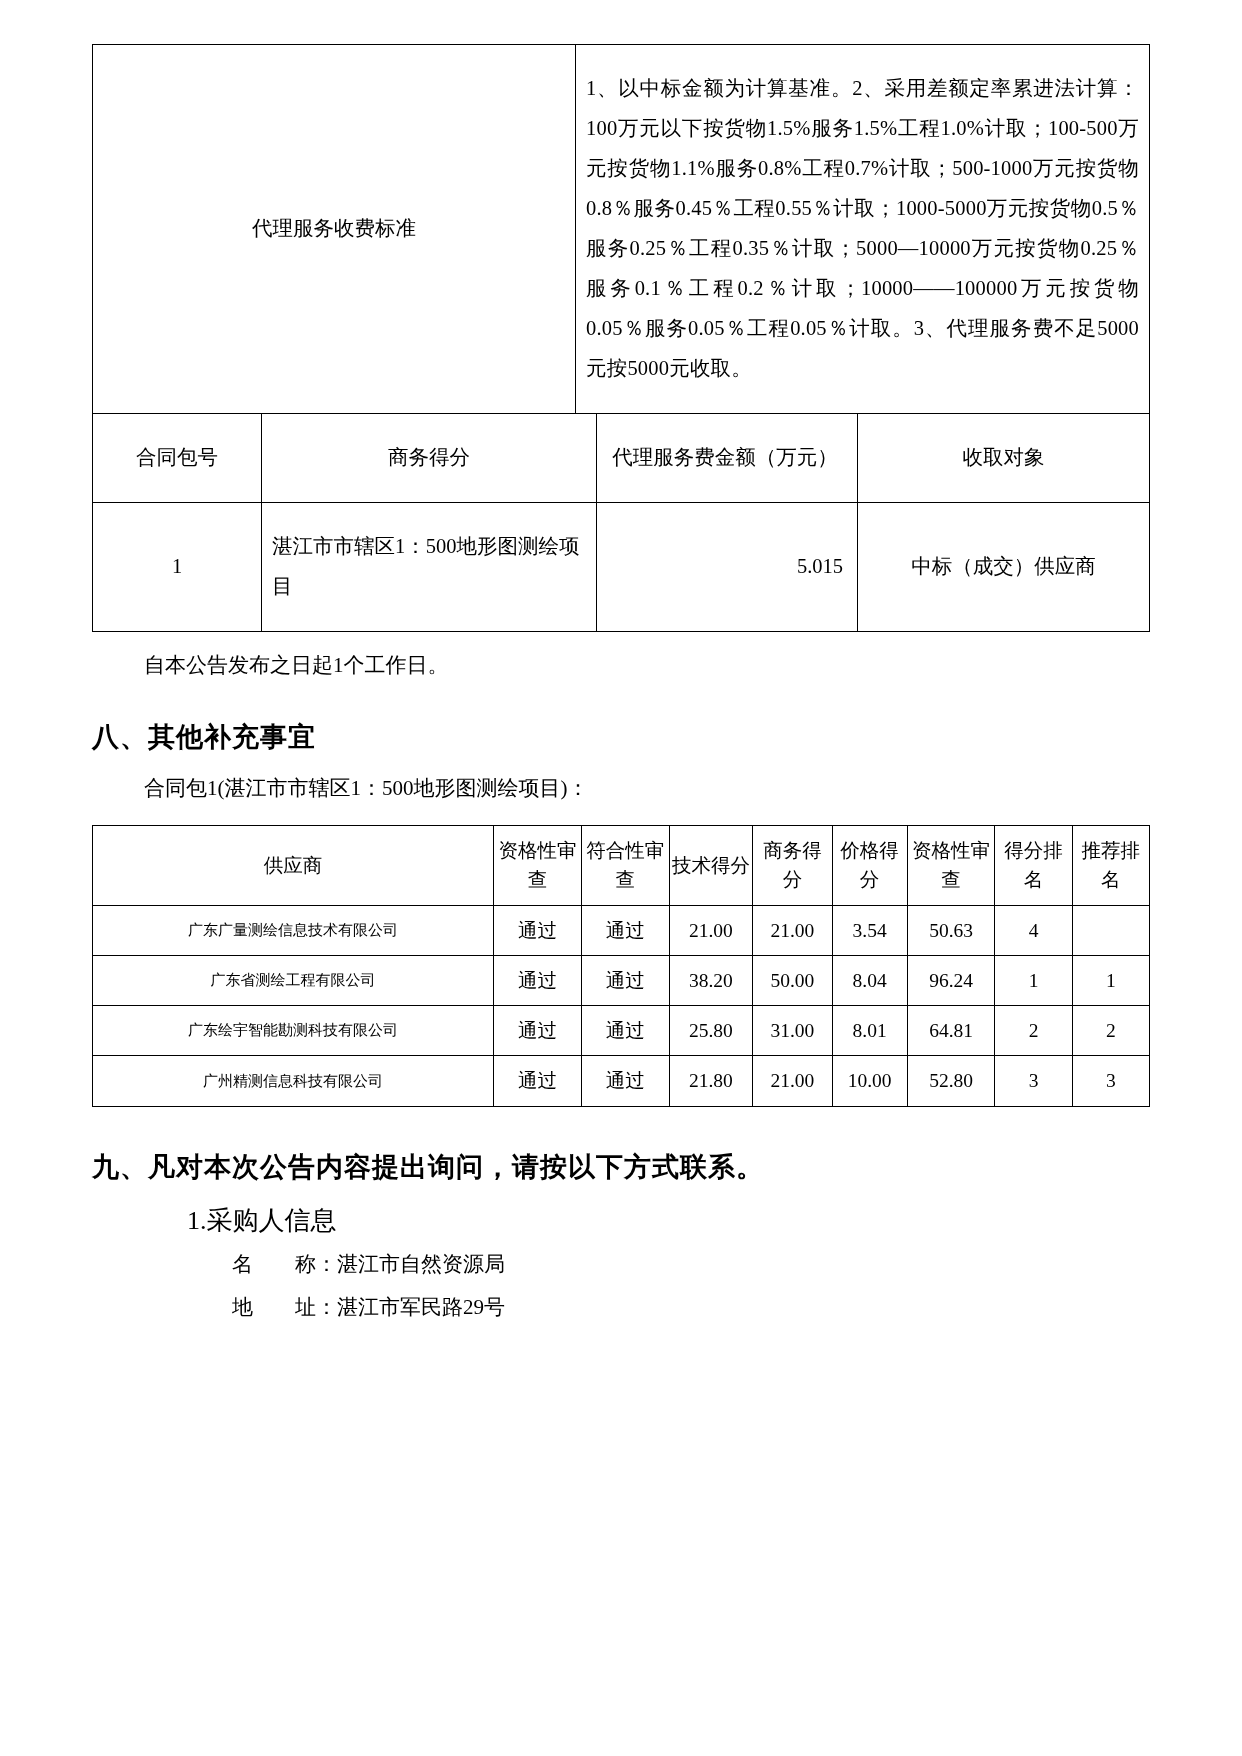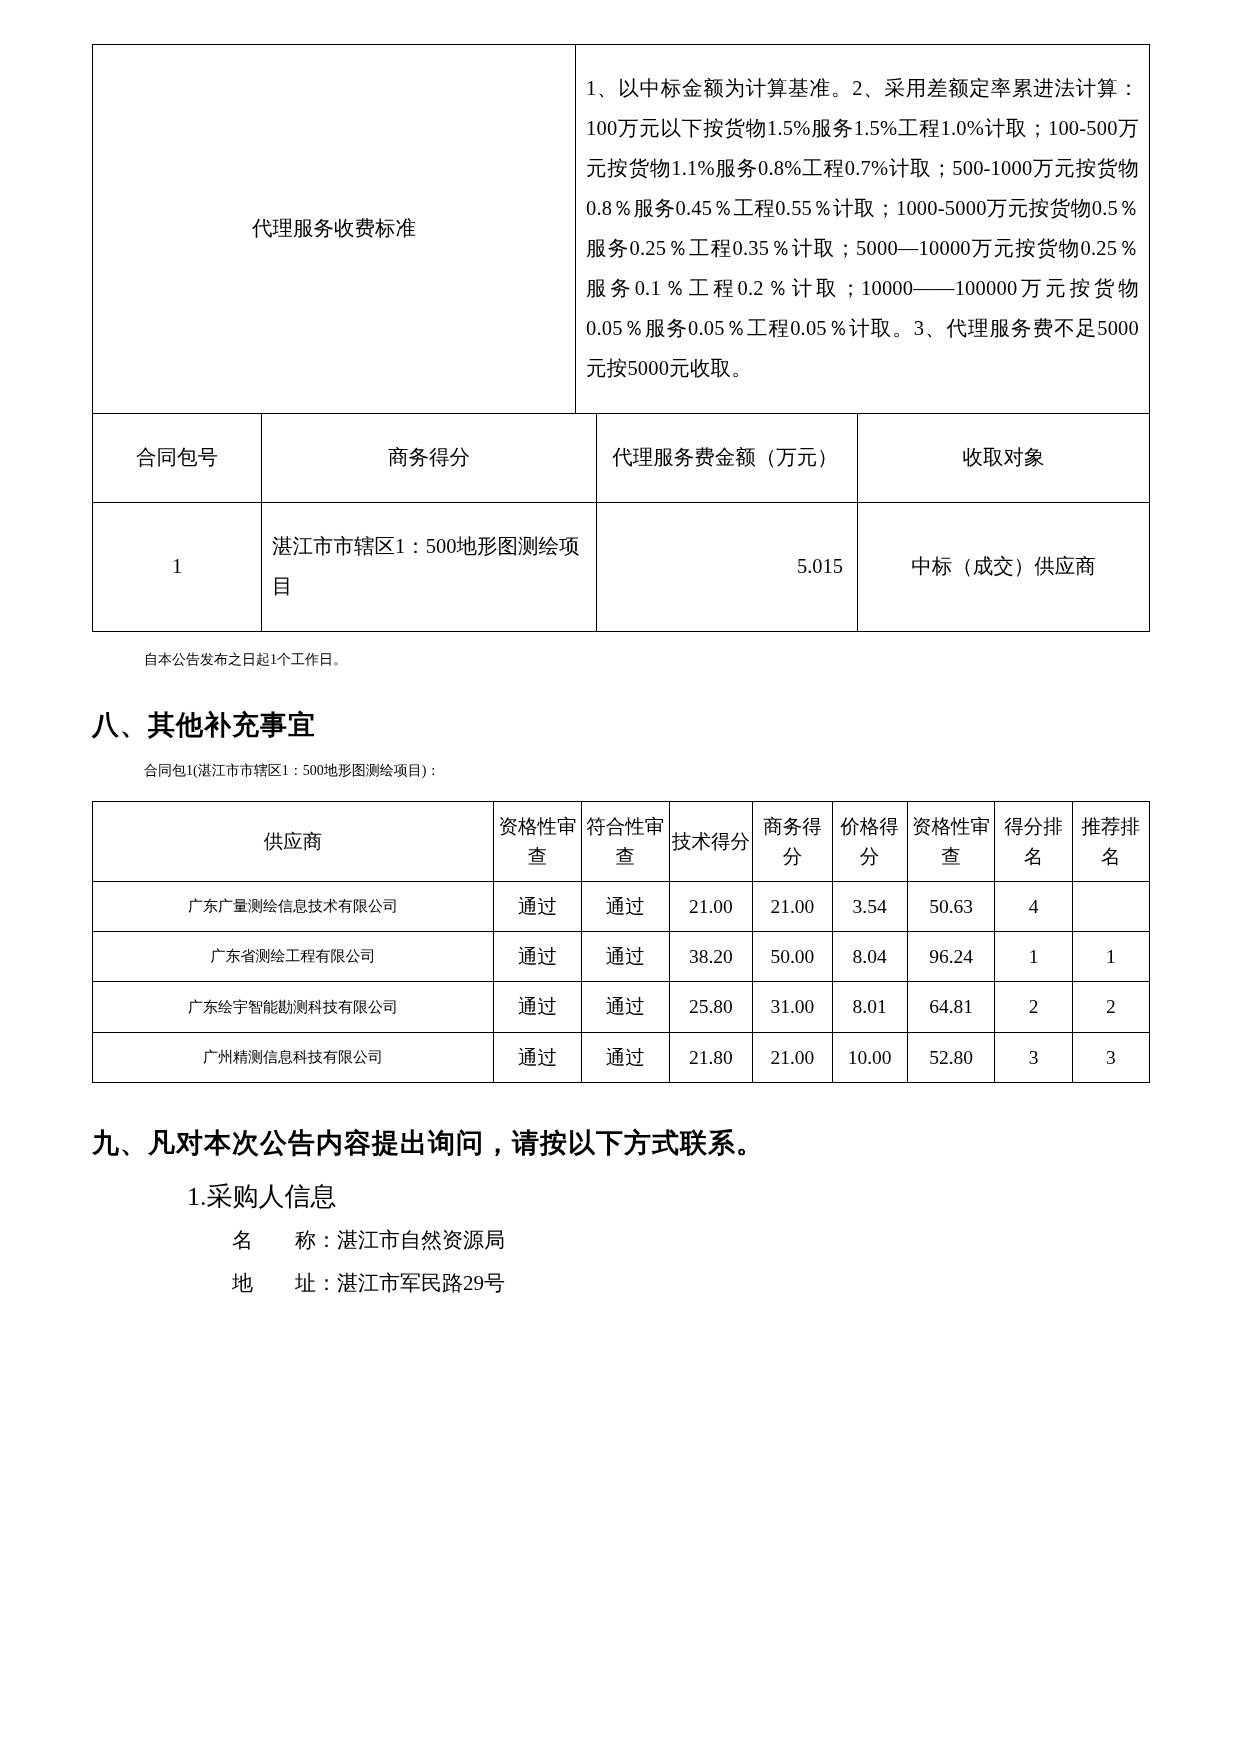--- a/index.html
+++ b/index.html
@@ -67,21 +67,21 @@
   .col-target { text-align: center; }
 
   h2.section {
     font-family: "Liberation Sans", "DejaVu Sans", sans-serif;
     font-size: 27px;
     font-weight: bold;
     margin: 36px 0 6px 0;
     letter-spacing: 1px;
   }
   p.para {
-    font-size: 14px;
+    font-size: 21px;
     margin: 16px 0 16px 52px;
     line-height: 1.7;
   }
 
   
   table.score-table {
     border-collapse: collapse;
     width: 100%;
     table-layout: fixed;
     margin-top: 18px;

